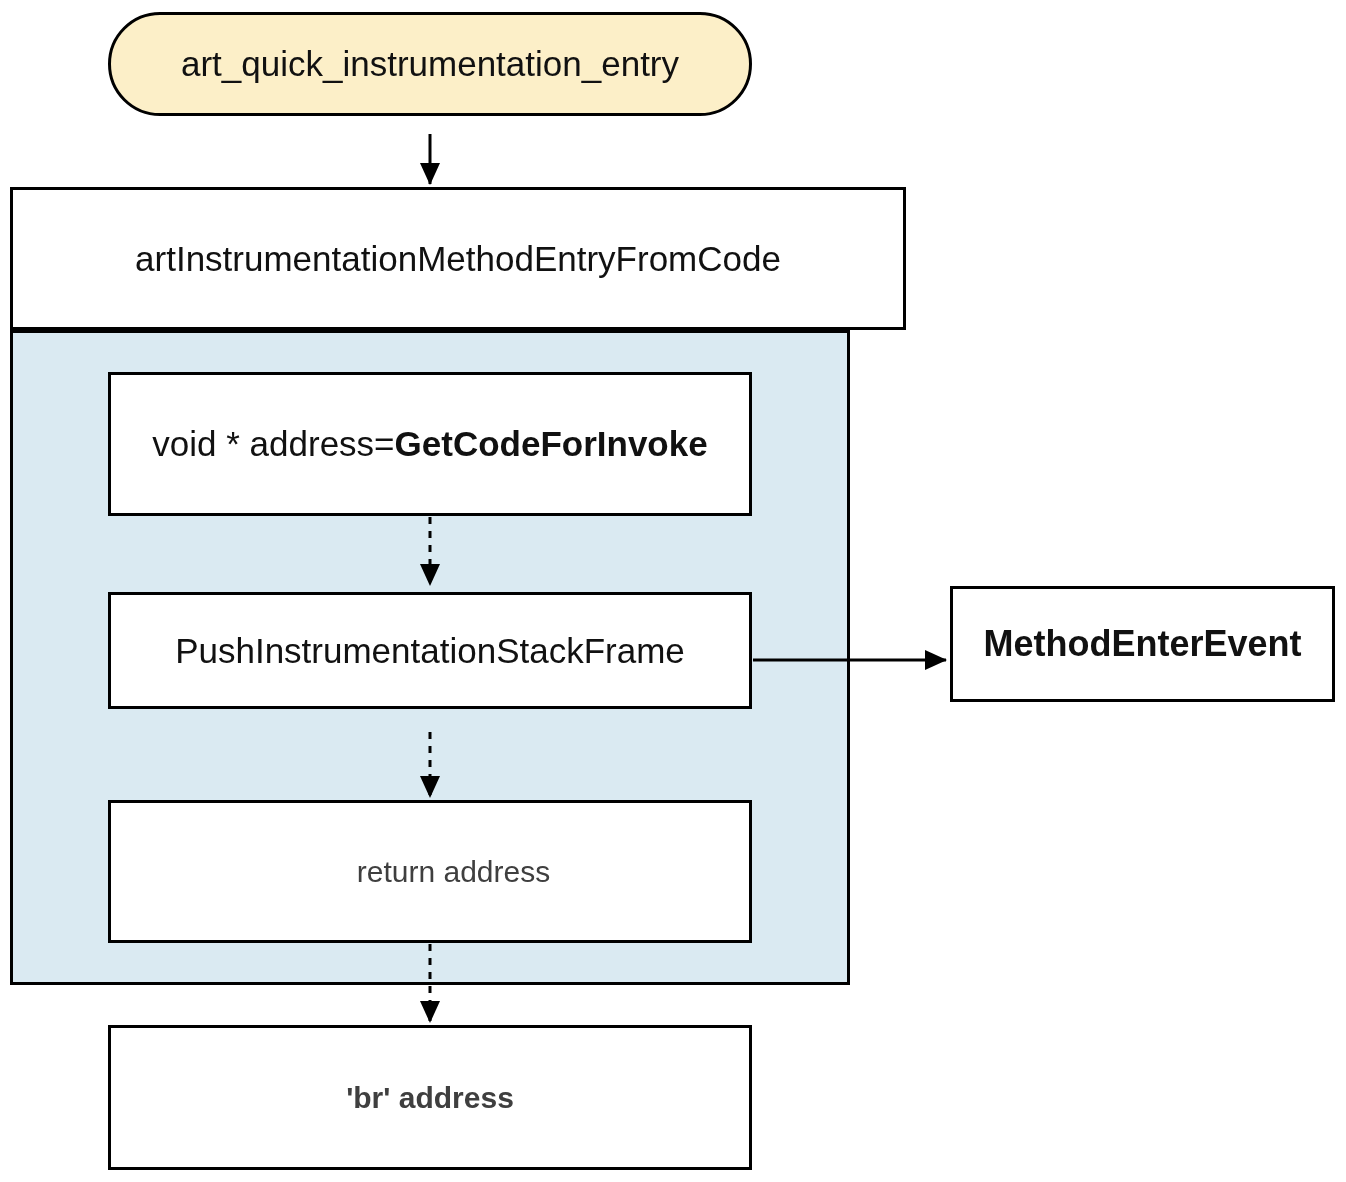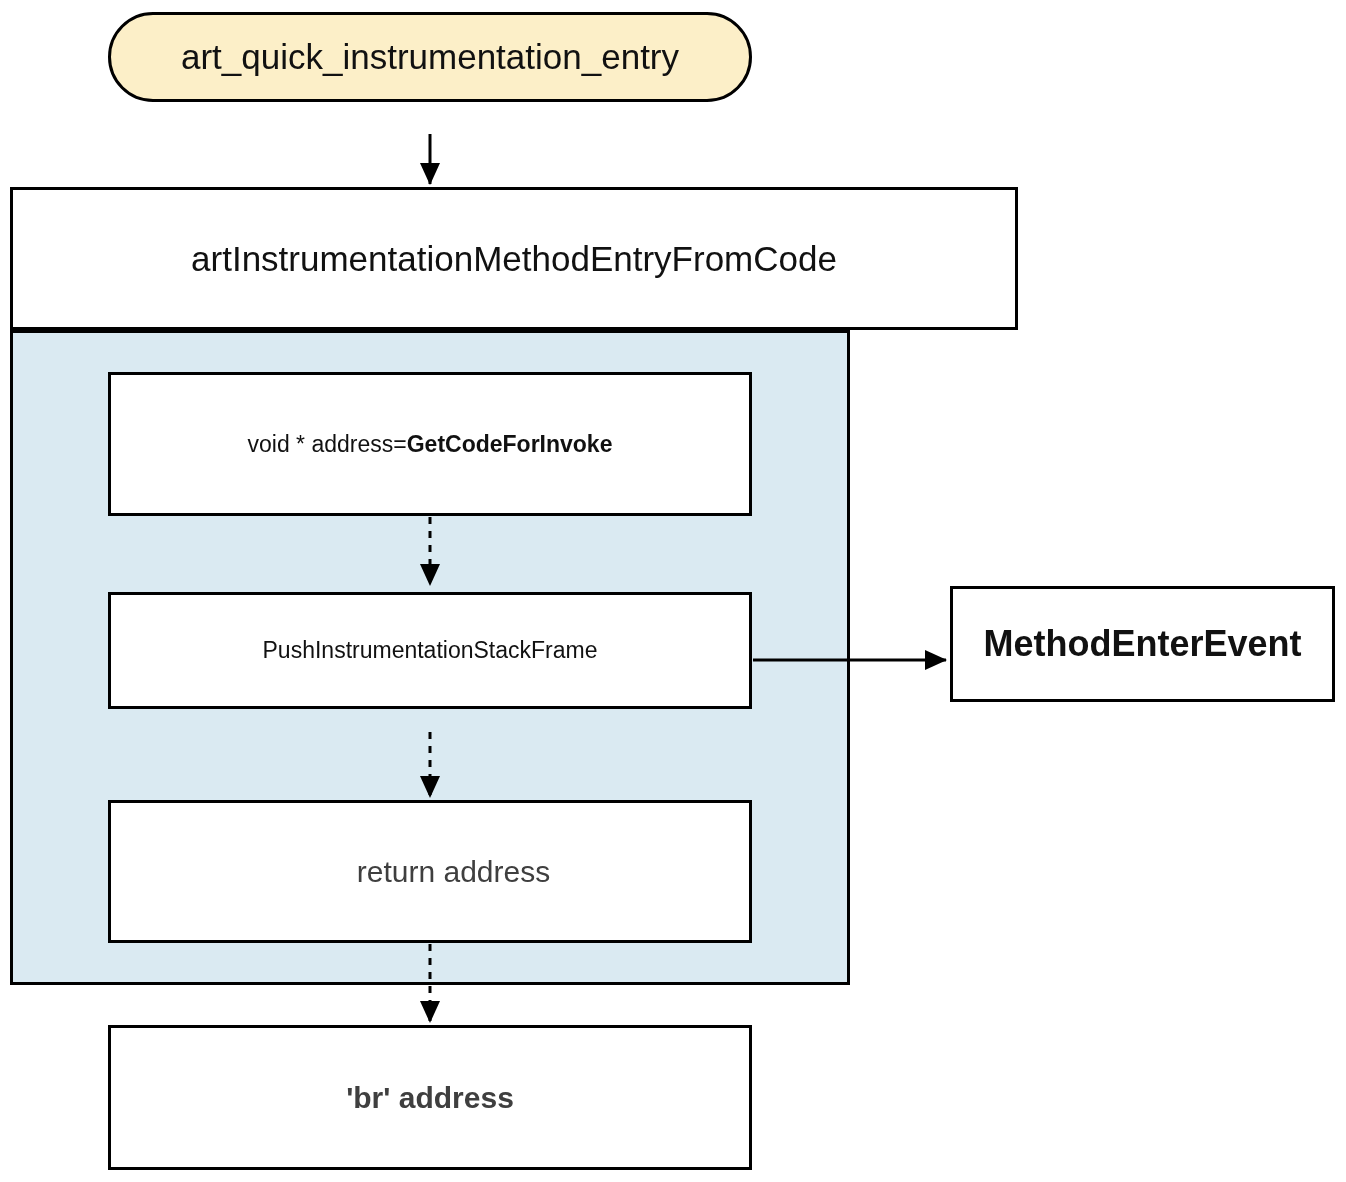--- a/index.html
+++ b/index.html
@@ -21,43 +21,43 @@
     border: 3px solid #000000;
     background: #ffffff;
     display: flex;
     align-items: center;
     justify-content: center;
     text-align: center;
     color: #111111;
   }
   .pill {
     left: 108px; top: 12px;
-    width: 644px; height: 90px;
+    width: 644px; height: 104px;
     border-radius: 62px;
     background: #fcefc8;
     font-size: 35px;
     text-align: right;
   }
   .title-box {
     left: 10px; top: 187px;
-    width: 1008px; height: 143px;
+    width: 896px; height: 143px;
     font-size: 35px;
   }
   .container-box {
     position: absolute;
     box-sizing: border-box;
     left: 10px; top: 330px;
     width: 840px; height: 655px;
     border: 3px solid #000000;
     background: #daeaf2;
   }
   .inner-box {
     left: 108px;
     width: 644px;
-    font-size: 23px;
+    font-size: 35px;
   }
   .get-code { top: 372px; height: 144px; }
   .push-frame { top: 592px; height: 117px; }
   .return-addr { top: 800px; height: 143px; font-size: 30px; color: #3f3f3f; padding-left: 47px; }
   .br-box {
     left: 108px; top: 1025px;
     width: 644px; height: 145px;
     font-size: 30px; font-weight: bold; color: #3f3f3f;
   }
   .event-box {

